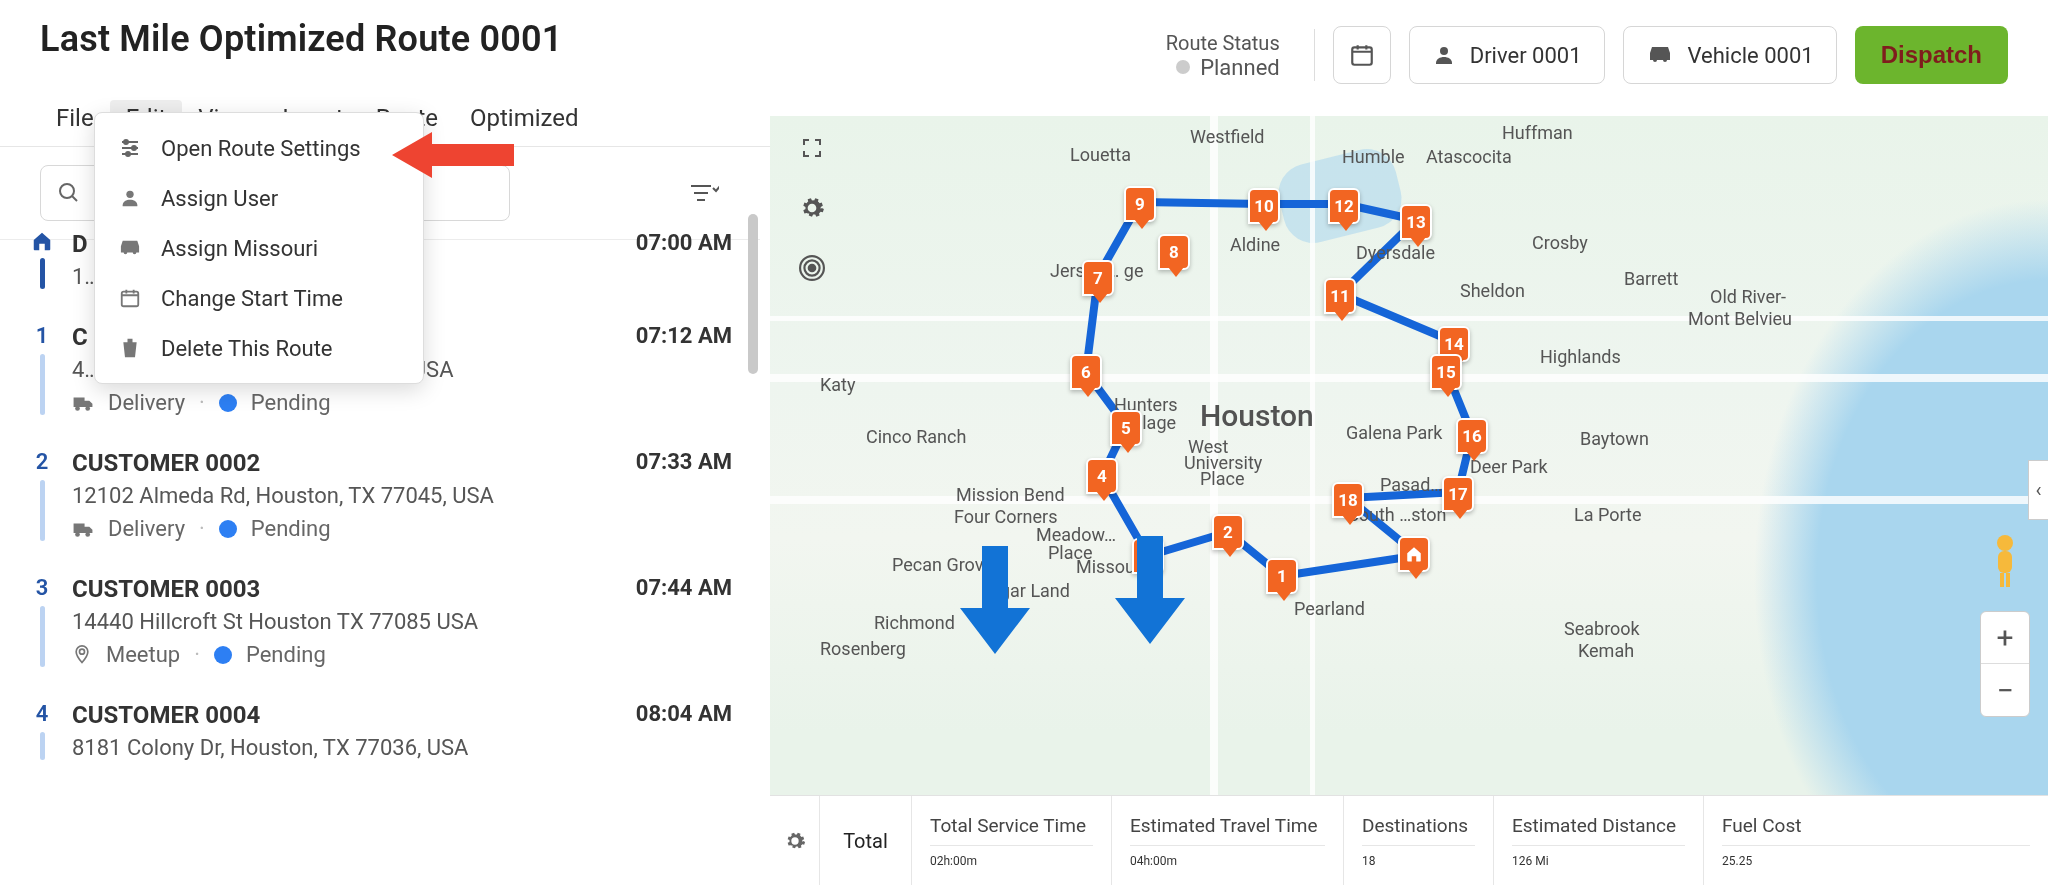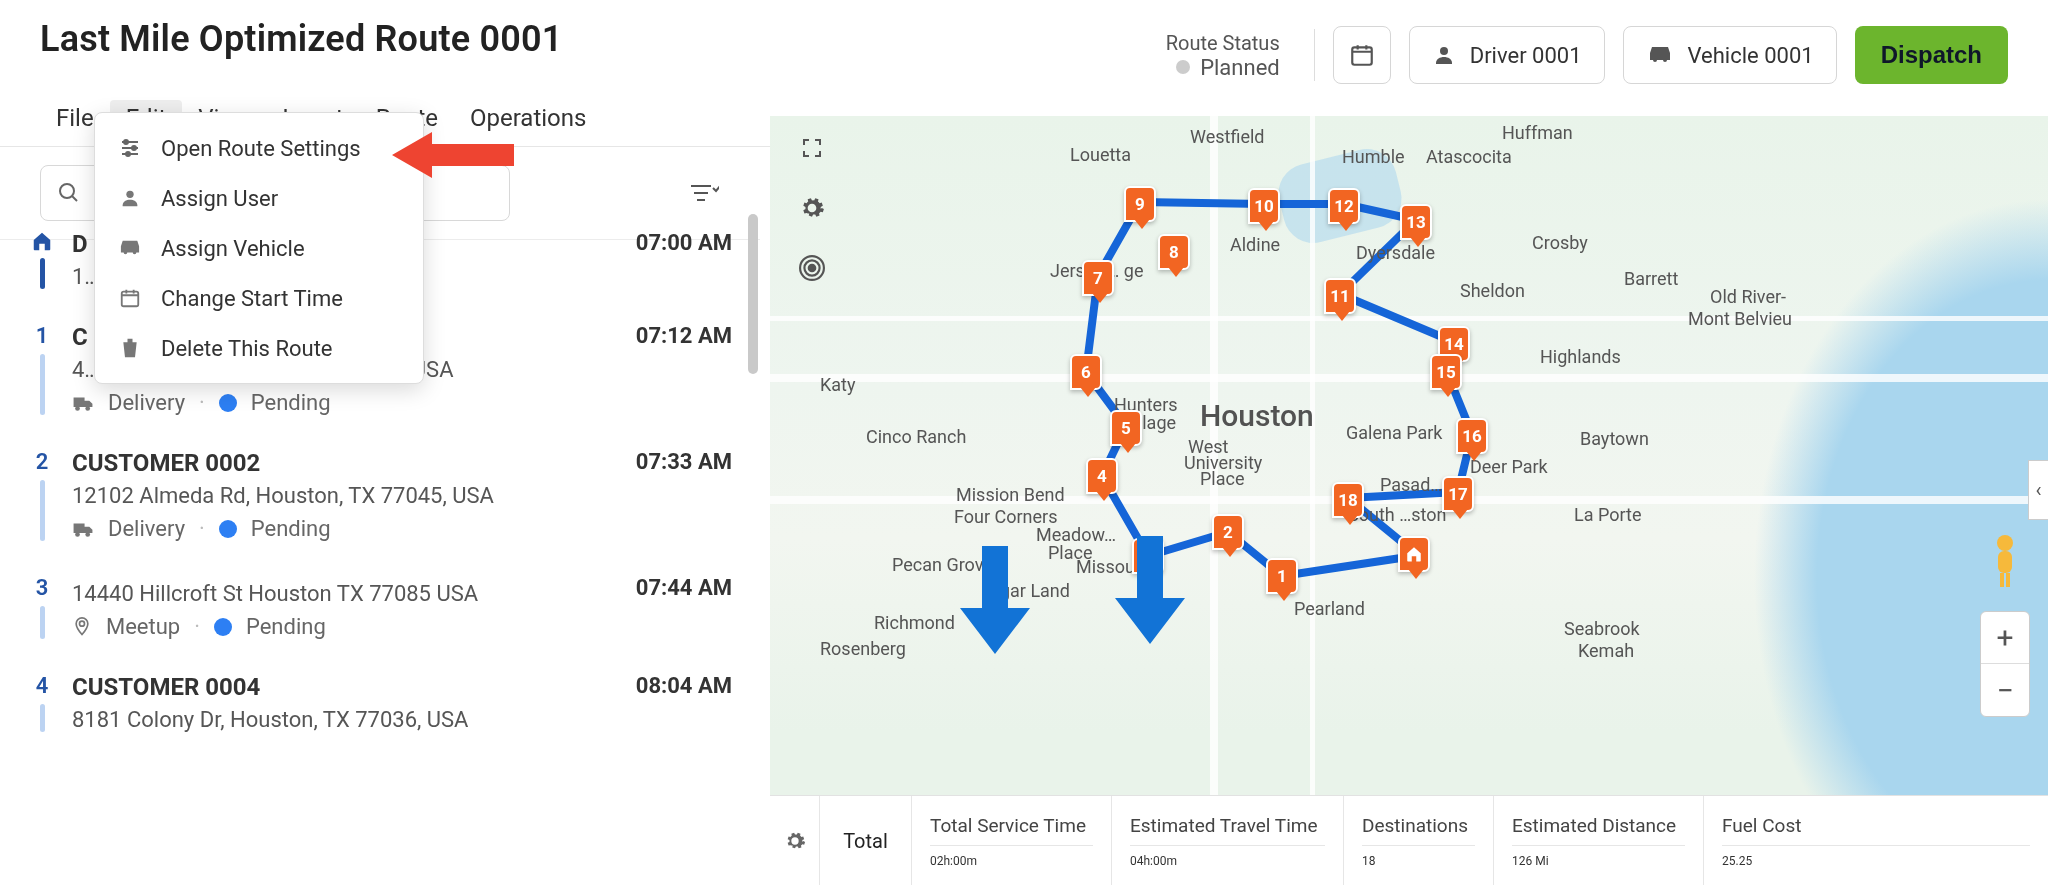--- a/index.html
+++ b/index.html
@@ -7,21 +7,21 @@
   .topbar { padding: 18px 40px 0 40px; display:flex; align-items:flex-start; justify-content:space-between;}
   .title { font-size:36px; font-weight:600; letter-spacing:.2px;}
   .top-right { display:flex; align-items:center; gap:18px; padding-top:8px;}
   .status-block { text-align:right; font-size:20px; color:#555; padding-right:16px;}
   .status-label { display:block; font-size:20px;}
   .status-value { display:flex; align-items:center; justify-content:flex-end; gap:10px; font-size:22px; color:#555;}
   .status-dot { width:14px; height:14px; border-radius:50%; background:#ccc;}
   .vdiv { width:1px; height:52px; background:#ddd;}
   .sq-btn { width:58px; height:58px; border:1px solid #d6d6d6; border-radius:8px; background:#fff; display:flex; align-items:center; justify-content:center;}
   .pill { height:58px; border:1px solid #d6d6d6; border-radius:8px; background:#fff; display:flex; align-items:center; gap:14px; padding:0 22px; font-size:22px; color:#333;}
-  .dispatch { height:58px; padding:0 26px; border-radius:8px; background:#6cb52d; color:#0f172a; font-size:24px; font-weight:600; border:none;}
+  .dispatch { height:58px; padding:0 26px; border-radius:8px; background:#6cb52d; color:#7f1d1d; font-size:24px; font-weight:600; border:none;}
   .menu-row { display:flex; gap:0; padding: 16px 40px 10px 40px; border-bottom:1px solid #e6e6e6; font-size:24px; color:#333;}
   .menu-item { padding:4px 16px; border-radius:4px;}
   .menu-item.active { background:#eee;}
   .toolbar-row { display:flex; align-items:center; justify-content:space-between; padding:18px 30px 18px 40px; border-bottom:1px solid #ececec; width:760px;}
   .search-box { width:470px; height:56px; border:1px solid #d8d8d8; border-radius:8px; display:flex; align-items:center; padding:0 16px;}
   .filter-btn { width:52px; height:52px; display:flex; align-items:center; justify-content:center;}
 
   
   .dropdown { position:absolute; top:112px; left:94px; width:330px; background:#fff; border:1px solid #ddd; border-radius:8px; box-shadow:0 6px 22px rgba(0,0,0,.15); padding:10px 0; z-index:200;}
   .dd-item { display:flex; align-items:center; gap:18px; padding:12px 22px; font-size:22px; color:#333;}
@@ -113,21 +113,21 @@
     <button class="dispatch">Dispatch</button>
   </div>
 </div>
 
 <div class="menu-row">
   <div class="menu-item">File</div>
   <div class="menu-item active">Edit</div>
   <div class="menu-item">View</div>
   <div class="menu-item">Insert</div>
   <div class="menu-item">Route</div>
-  <div class="menu-item">Operations</div>
+  <div class="menu-item">Optimized</div>
 </div>
 
 <div class="toolbar-row">
   <div class="search-box">
     <svg width="24" height="24" viewBox="0 0 24 24" fill="none" stroke="#666" stroke-width="2">
         <circle cx="10" cy="10" r="7"></circle>
         <path d="M20 20l-5-5"></path>
       </svg>
   </div>
   <div class="filter-btn">
@@ -158,21 +158,21 @@
         </svg>
       </span>
     <span>Assign User</span>
   </div>
   <div class="dd-item">
     <span class="ico">
         <svg width="26" height="20" viewBox="0 0 28 22" fill="#777">
           <path d="M4 9l2-6h16l2 6v7h-3a2 2 0 11-4 0H11a2 2 0 11-4 0H4z"></path>
         </svg>
       </span>
-    <span>Assign Vehicle</span>
+    <span>Assign Missouri</span>
   </div>
   <div class="dd-item">
     <span class="ico">
         <svg width="22" height="22" viewBox="0 0 24 24" fill="none" stroke="#777" stroke-width="2">
           <rect x="3" y="5" width="18" height="16" rx="2"></rect>
           <path d="M3 9h18M8 3v4M16 3v4"></path>
         </svg>
       </span>
     <span>Change Start Time</span>
   </div>
@@ -254,20 +254,21 @@
     </div>
     <div class="time">07:33 AM</div>
   </div>
 
   <div class="stop">
     <div class="gutter">
         <span class="num">3</span>
         <div class="line" style="background:#bcd3f2"></div>
       </div>
     <div class="body">
+      <div class="name">CUSTOMER 0003</div>
       <div class="addr">14440 Hillcroft St Houston TX 77085 USA</div>
       <div class="tags">
         <svg width="20" height="22" viewBox="0 0 24 26" fill="none" stroke="#777" stroke-width="2">
             <path d="M12 2a7 7 0 017 7c0 5-7 13-7 13S5 14 5 9a7 7 0 017-7z"></path>
             <circle cx="12" cy="9" r="3"></circle>
           </svg>
         <span>Meetup</span>
         <span style="color:#bbb">·</span>
         <span class="pend-dot"></span>
         <span>Pending</span>

